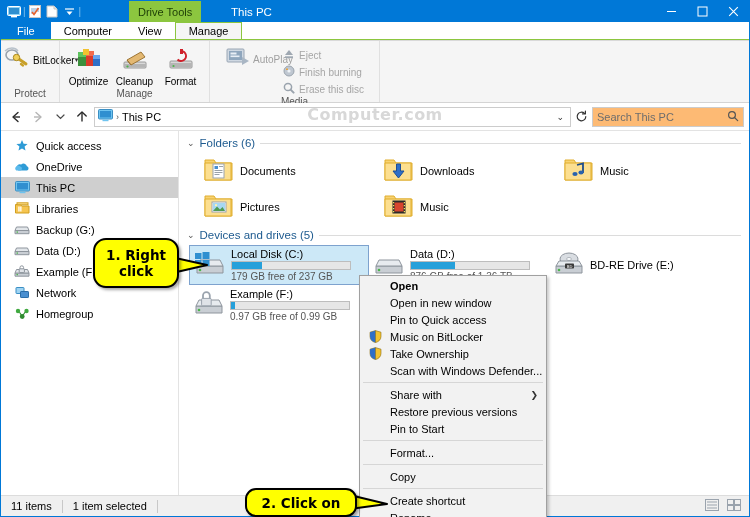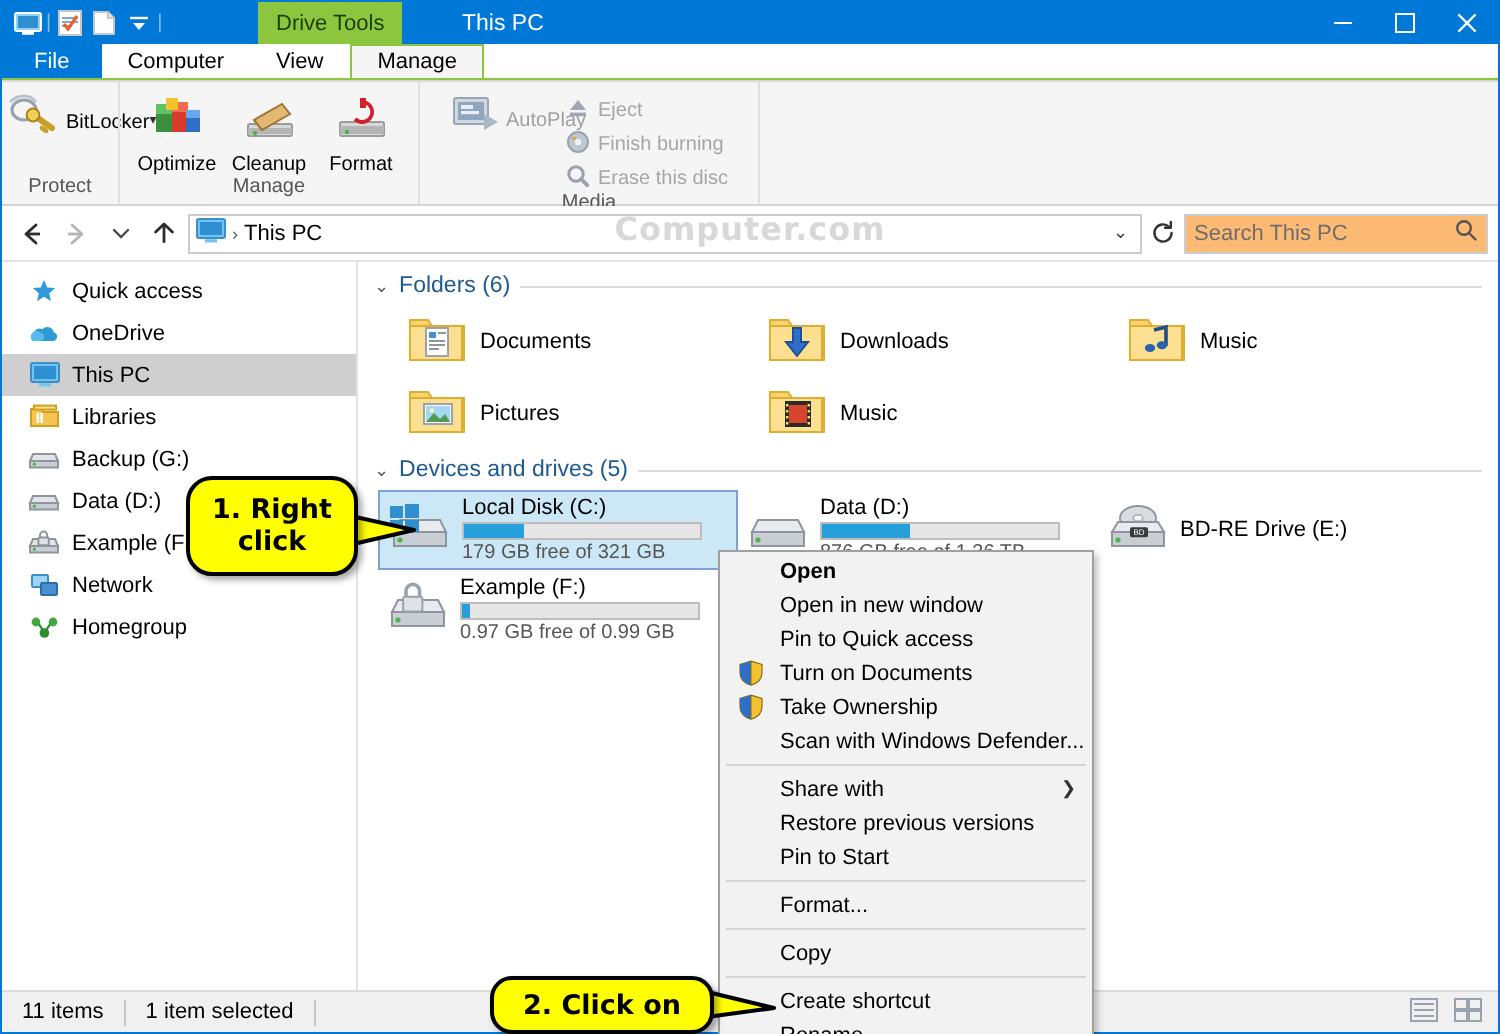--- a/index.html
+++ b/index.html
@@ -540,21 +540,21 @@
                   <rect x="9.5" y="2" width="7" height="7" fill="#2f8fd0"></rect>
                 <rect x="2" y="10" width="6.5" height="5" fill="#2f8fd0"></rect>
                   <rect x="9.5" y="10" width="7" height="6" fill="#2f8fd0"></rect>
               </svg>
             </span>
             <span class="dtext">
               <span class="dname">Local Disk (C:)</span>
               <span class="dbar">
                   <i style="width:25%"></i>
                 </span>
-              <span class="dfree">179 GB free of 321 GB</span>
+              <span class="dfree">179 GB free of 237 GB</span>
             </span>
           </div>
 
           <div class="ditem">
             <span>
               <svg width="34" height="28" viewBox="0 0 34 28">
                 <path d="M4 16h26v7H4z" fill="#c9ced4" stroke="#8e959d"></path>
                 <path d="M7 10h20l3 6H4z" fill="#e7ebef" stroke="#8e959d"></path>
                 <circle cx="7" cy="20" r="1.3" fill="#4bb44b"></circle>
               </svg>
@@ -620,21 +620,21 @@
         <span>Pin to Quick access</span>
       </div>
     <div class="mi">
       <span class="shield">
         <svg width="13" height="13" viewBox="0 0 13 13">
             <path d="M6.5 0.6L12 2.2v4.2c0 3.2-2.4 5.3-5.5 6.2C3.4 11.7 1 9.6 1 6.4V2.2z" fill="#f2c230" stroke="#8a6d10" stroke-width="0.6"></path>
             <path d="M6.5 0.6L1 2.2v4.2c0 3.2 2.4 5.3 5.5 6.2z" fill="#2f6fc7"></path>
             <path d="M6.5 0.6v12" stroke="#8a6d10" stroke-width="0.5"></path>
           </svg>
       </span>
-      <span>Turn on Documents</span>
+      <span>Music on BitLocker</span>
     </div>
     <div class="mi">
       <span class="shield">
         <svg width="13" height="13" viewBox="0 0 13 13">
             <path d="M6.5 0.6L12 2.2v4.2c0 3.2-2.4 5.3-5.5 6.2C3.4 11.7 1 9.6 1 6.4V2.2z" fill="#f2c230" stroke="#8a6d10" stroke-width="0.6"></path>
             <path d="M6.5 0.6L1 2.2v4.2c0 3.2 2.4 5.3 5.5 6.2z" fill="#2f6fc7"></path>
             <path d="M6.5 0.6v12" stroke="#8a6d10" stroke-width="0.5"></path>
           </svg>
       </span>
       <span>Take Ownership</span>

